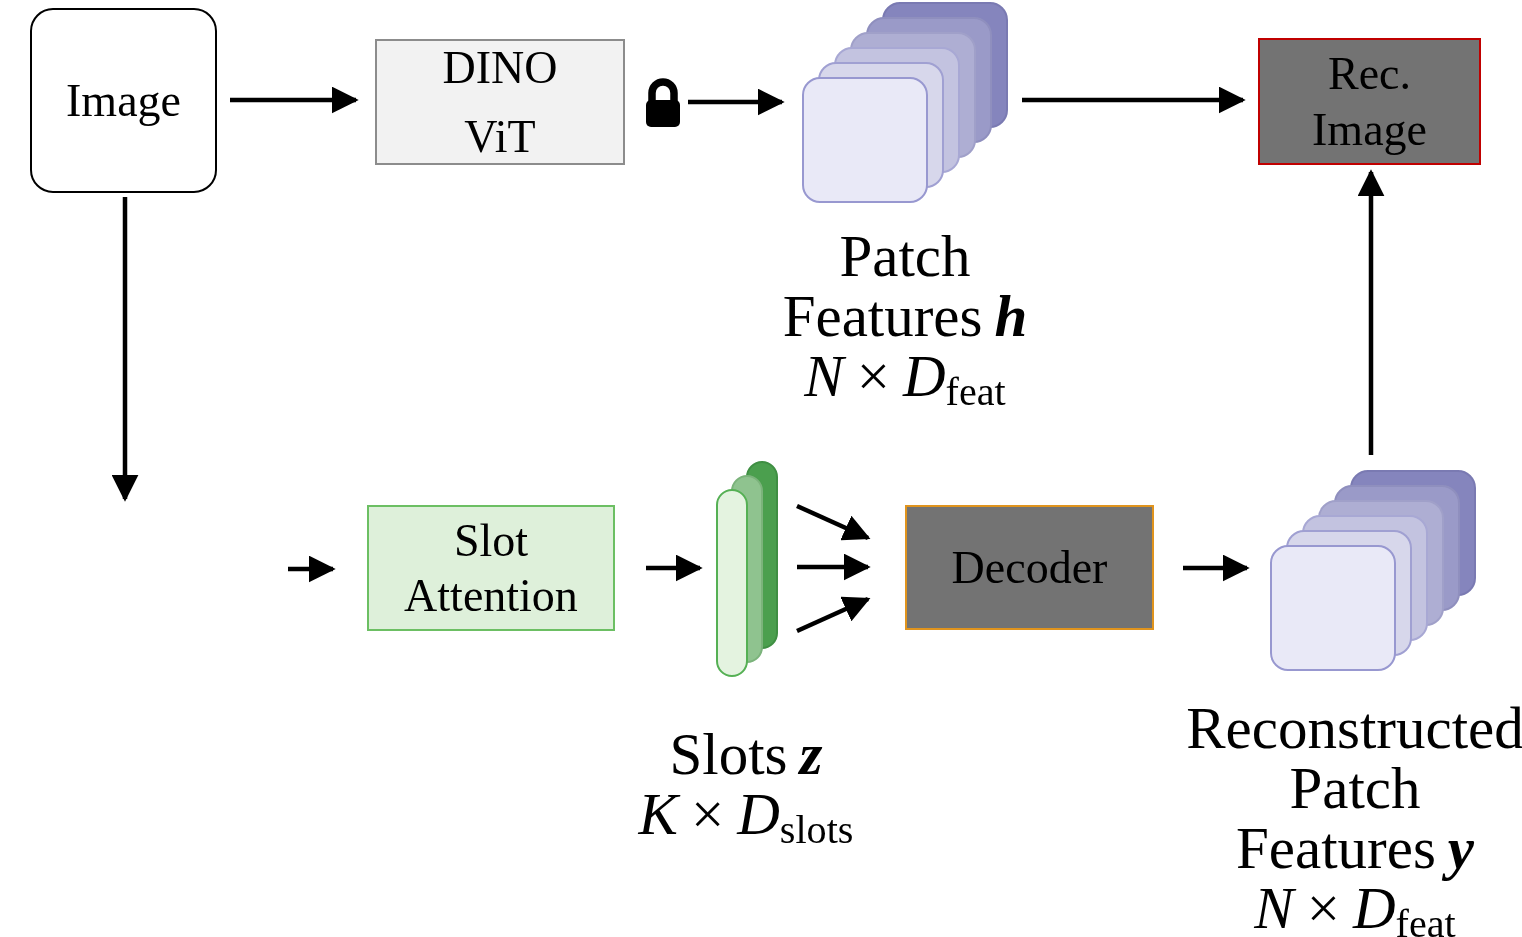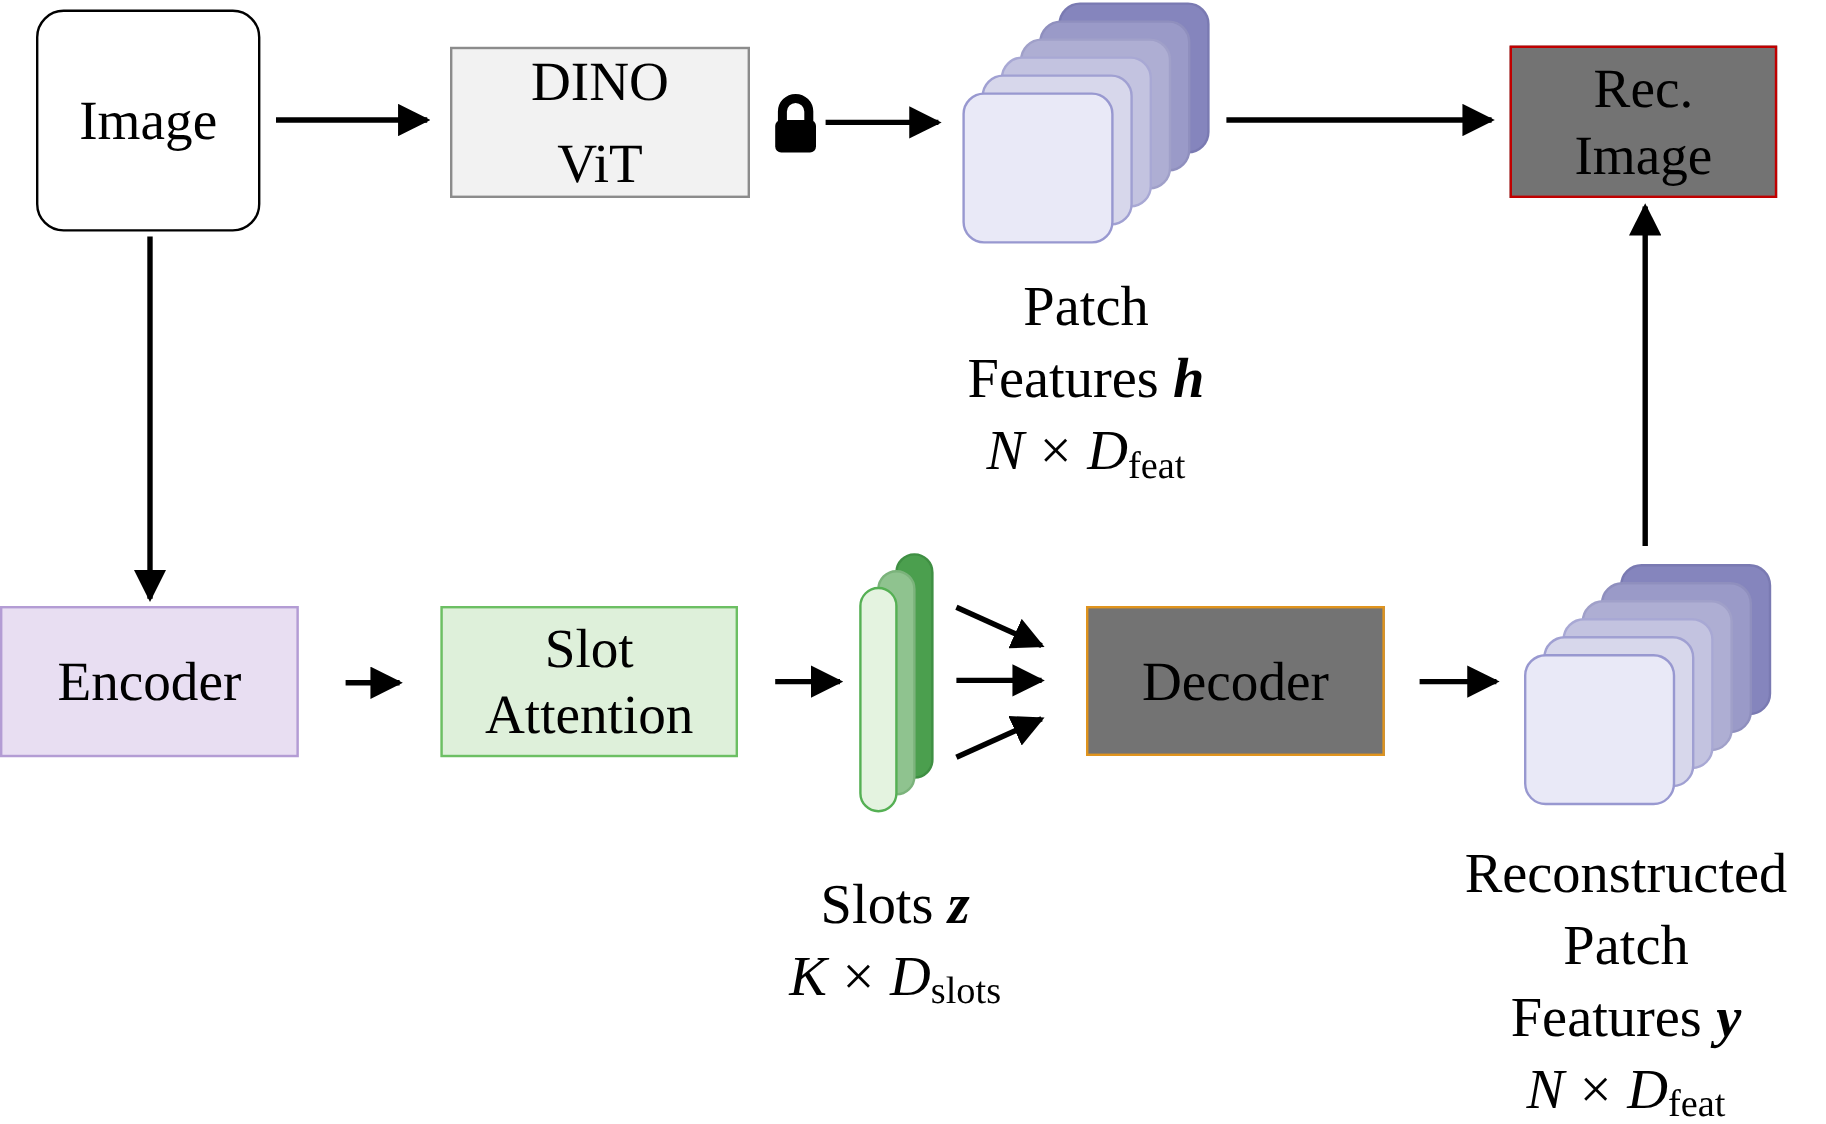--- a/index.html
+++ b/index.html
@@ -47,21 +47,21 @@
   .slot-pill {
     position: absolute;
     box-sizing: border-box;
     width: 32px; height: 188px;
     border: 2px solid;
     border-radius: 16px;
   }
   .lbl {
     position: absolute;
     text-align: center;
-    font-size: 47px;
+    font-size: 59px;
     line-height: 60px;
     white-space: nowrap;
   }
   .lbl-patch { left: 705px;  top: 226px; width: 400px; }
   .lbl-slots { left: 576px;  top: 724px; width: 340px; font-family: Liberation Serif, serif; }
   .lbl-recon { left: 1185px; top: 698px; width: 340px; }
 
   .mi  { font-style: italic; }
   .mbi { font-style: italic; font-weight: 700; margin-left: 12px; }
   .mx  { padding: 0 13px; }
@@ -111,23 +111,20 @@
   <svg class="lock" viewBox="0 0 42 54" aria-label="frozen-weights-lock">
     <path d="M10,28 v-9 a11,11 0 0 1 22,0 v9" fill="none" stroke="#000" stroke-width="7.5"></path>
     <rect x="4" y="26" width="34" height="27" rx="5" fill="#000"></rect>
   </svg>
 
   <div class="node node-recloss" style="background-color: #737373; border-color: rgb(192, 0, 0);">
     <div>Rec.</div>
     <div>Image</div>
   </div>
 
-  <div class="node node-encoder" style="background-color: rgb(232, 222, 242); border-color: rgb(179, 156, 212);">
-    <div>Encoder</div>
-  </div>
 
   <div class="node node-slot-attention" style="background-color: rgb(222, 240, 218); border-color: rgb(108, 191, 99);">
     <div>Slot</div>
     <div>Attention</div>
   </div>
 
   <div class="node node-decoder" style="background-color: #737373; border-color: rgb(224, 148, 30);">
     <div>Decoder</div>
   </div>
 

